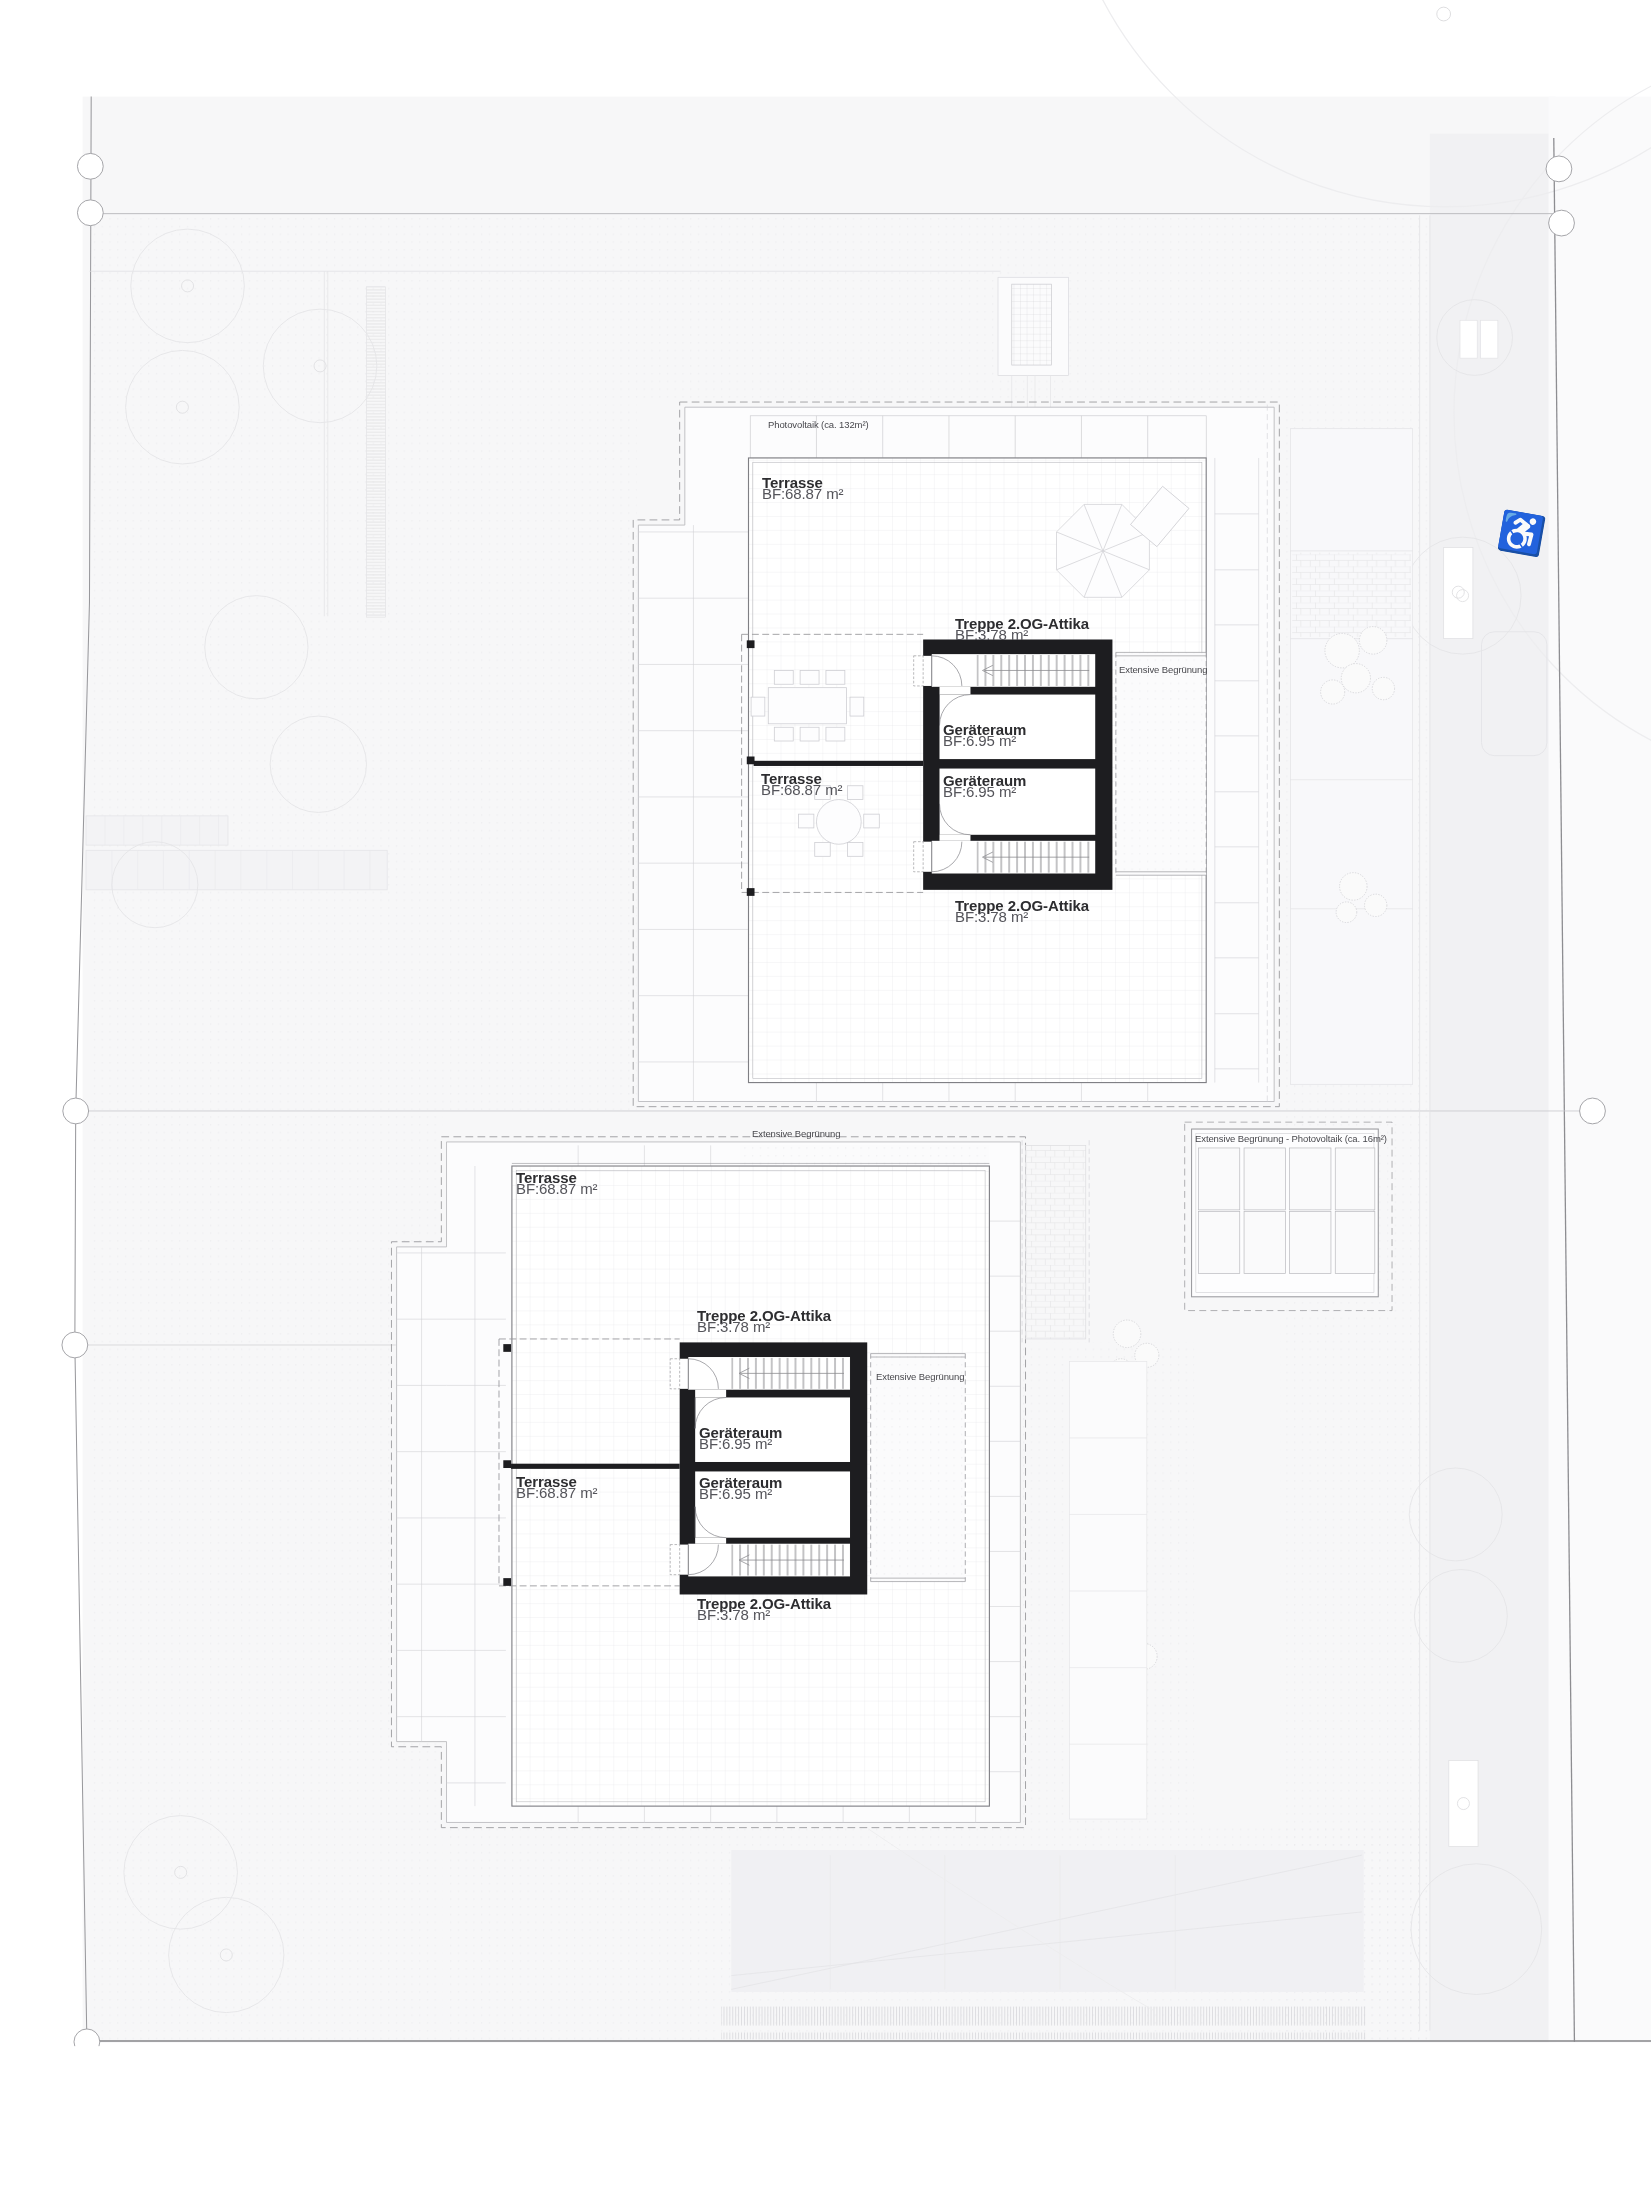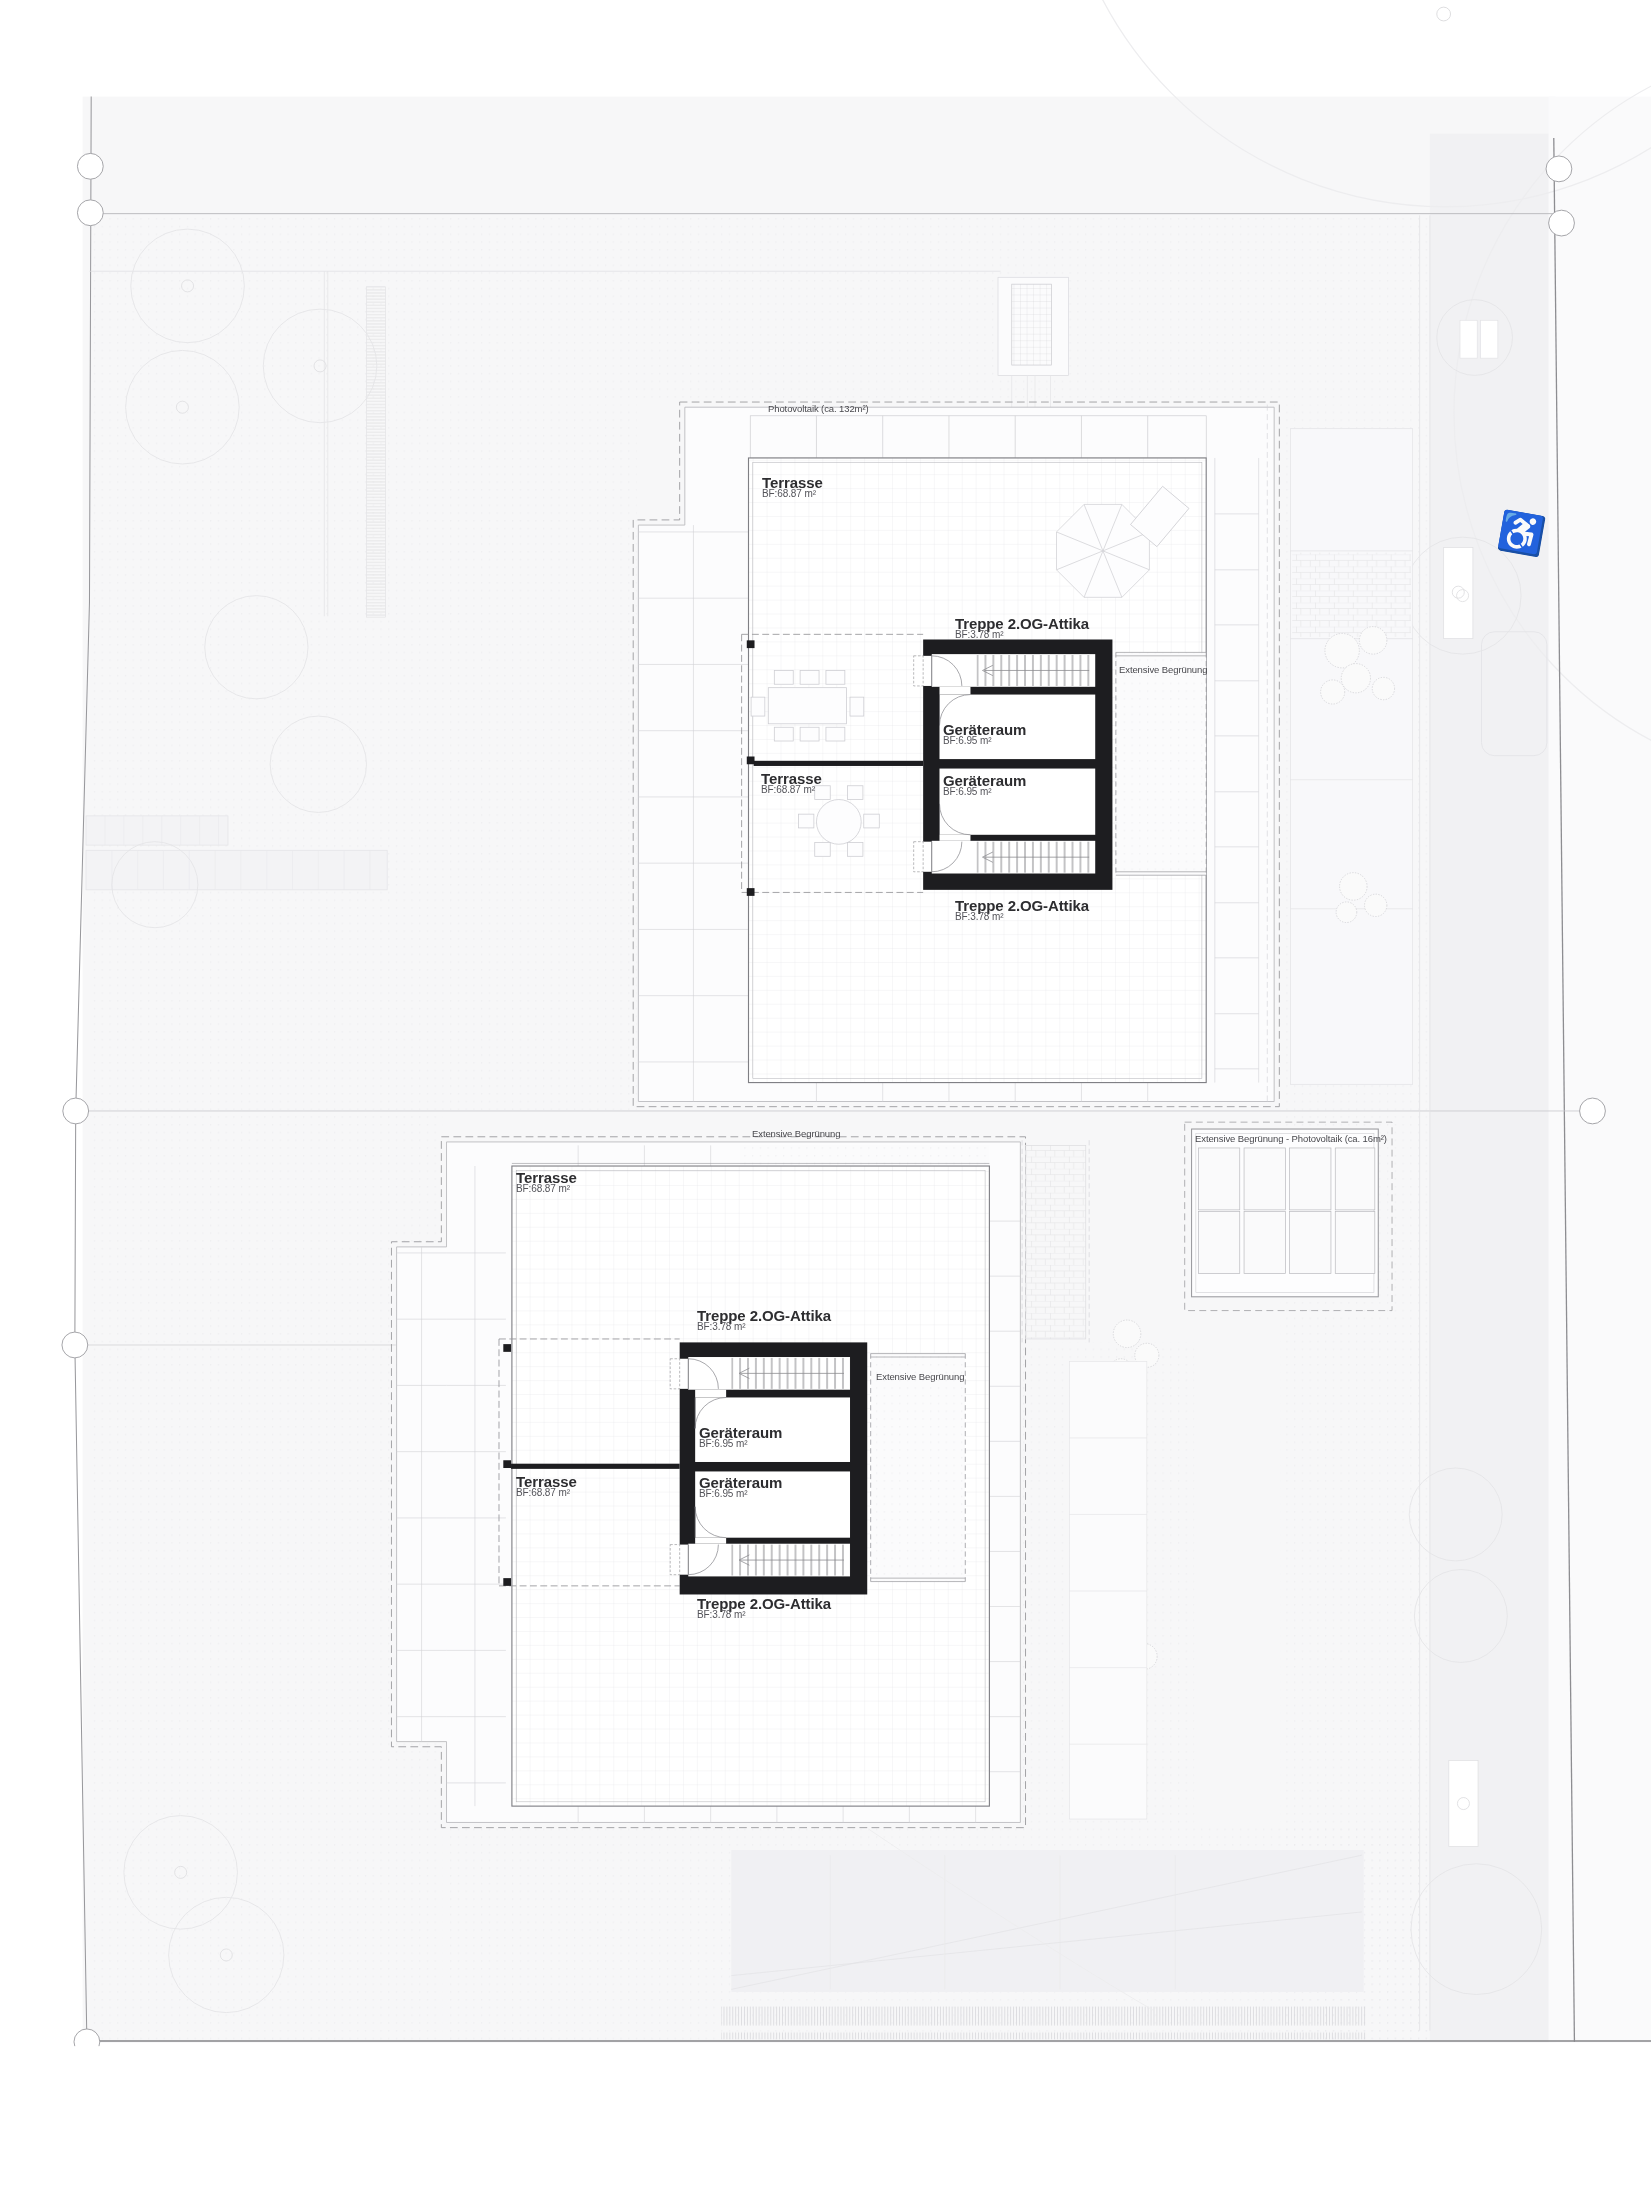--- a/index.html
+++ b/index.html
@@ -1,21 +1,21 @@
 <!DOCTYPE html>
 <html style="font-size:13.8px"><head>
 <meta charset="utf-8">
 <style>
   html,body{margin:0;padding:0}
   body{width:1651px;height:2203px;position:relative;overflow:hidden;background:#ffffff;
        font-family:"Liberation Sans",sans-serif}
   #plan-svg{position:absolute;left:0;top:0;z-index:1}
   .lbl{position:absolute;white-space:nowrap;z-index:5}
   .lbl .t{font-size:15px;font-weight:700;color:#2d2d30;line-height:11.2px;letter-spacing:-0.1px}
-  .lbl .s{font-size:10px;font-weight:400;color:#54545a;line-height:11.2px;letter-spacing:-0.1px}
+  .lbl .s{font-size:15px;font-weight:400;color:#54545a;line-height:11.2px;letter-spacing:-0.1px}
   .lbl .one{font-size:9.5px;font-weight:400;color:#48484d;letter-spacing:-0.1px}
 </style>
 </head>
 <body>
 
 <svg id="plan-svg" width="1651" height="2203" viewBox="0 0 1919 2560">
   <defs>
     <pattern id="gridT" width="16.2" height="16.2" patternUnits="userSpaceOnUse">
       <path d="M16.2 0 L0 0 0 16.2" fill="none" stroke="#e6e6e9" stroke-width="0.7"></path>
     </pattern>
@@ -348,21 +348,21 @@
           <rect x="1446" y="1408" width="48" height="72"></rect>
         <rect x="1499" y="1408" width="48" height="72"></rect>
           <rect x="1552" y="1408" width="46" height="72"></rect>
       </g>
     </g>
   </g>
 
   <rect x="0" y="2378" width="1919" height="182" fill="#ffffff"></rect>
 </svg>
 
-<div class="lbl" style="left:768px;top:400px">
+<div class="lbl" style="left:768px;top:416px">
   <span class="one">Photovoltaik (ca. 132m²)</span></div>
 
 <div class="lbl" style="left:762px;top:477px">
   <div class="t">Terrasse</div>
     <div class="s">BF:68.87 m²</div>
   </div>
 
 <div class="lbl" style="left:955px;top:618px">
   <div class="t">Treppe 2.OG-Attika</div>
     <div class="s">BF:3.78 m²</div>

